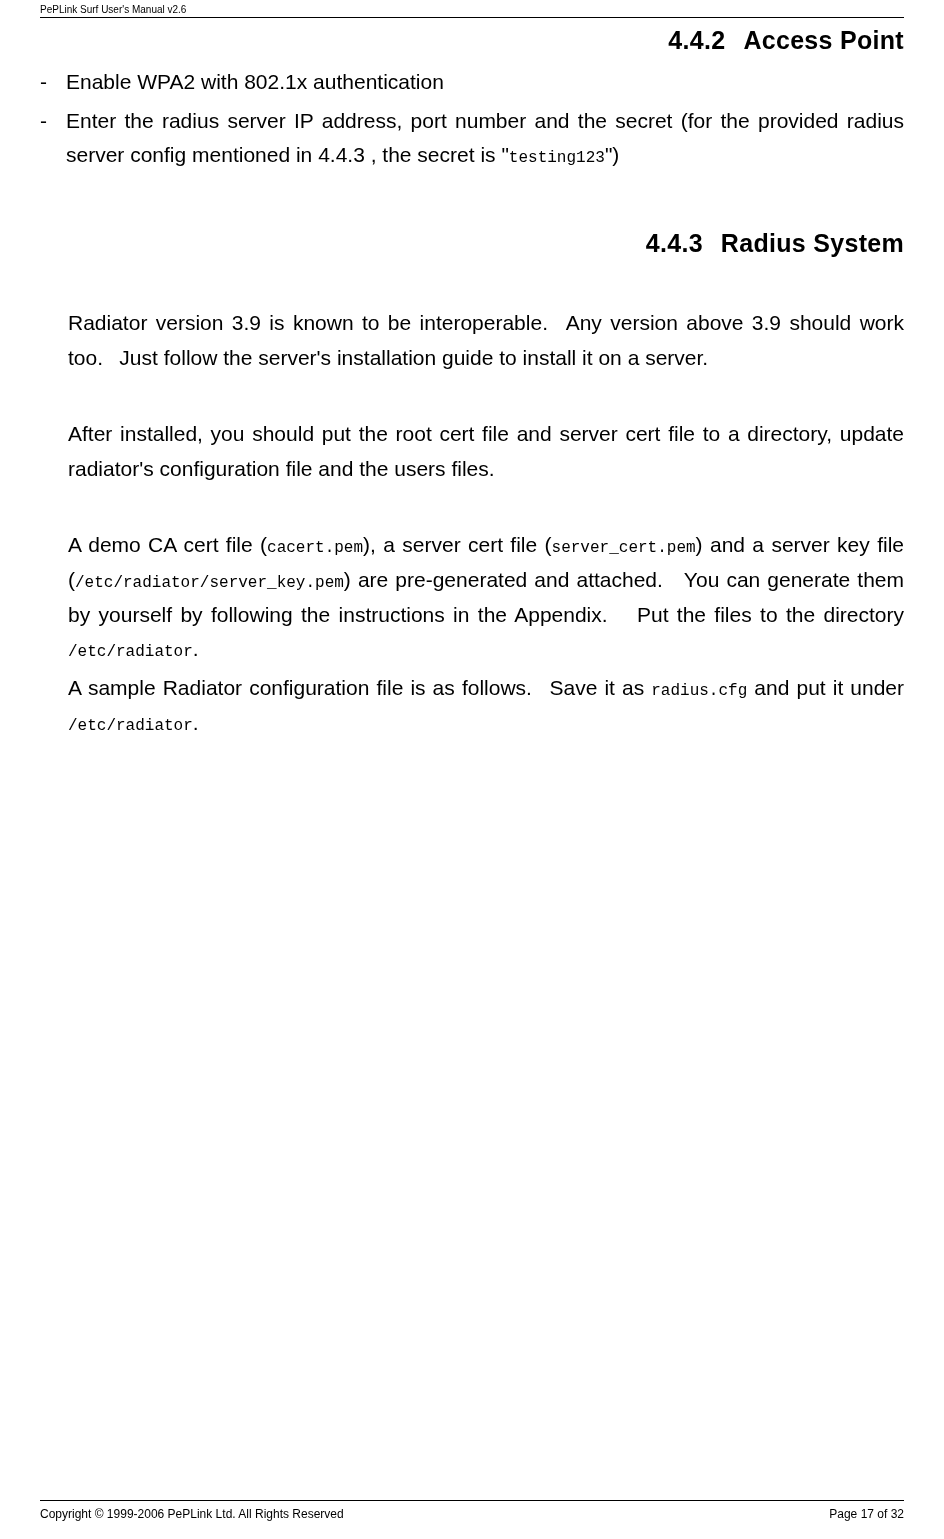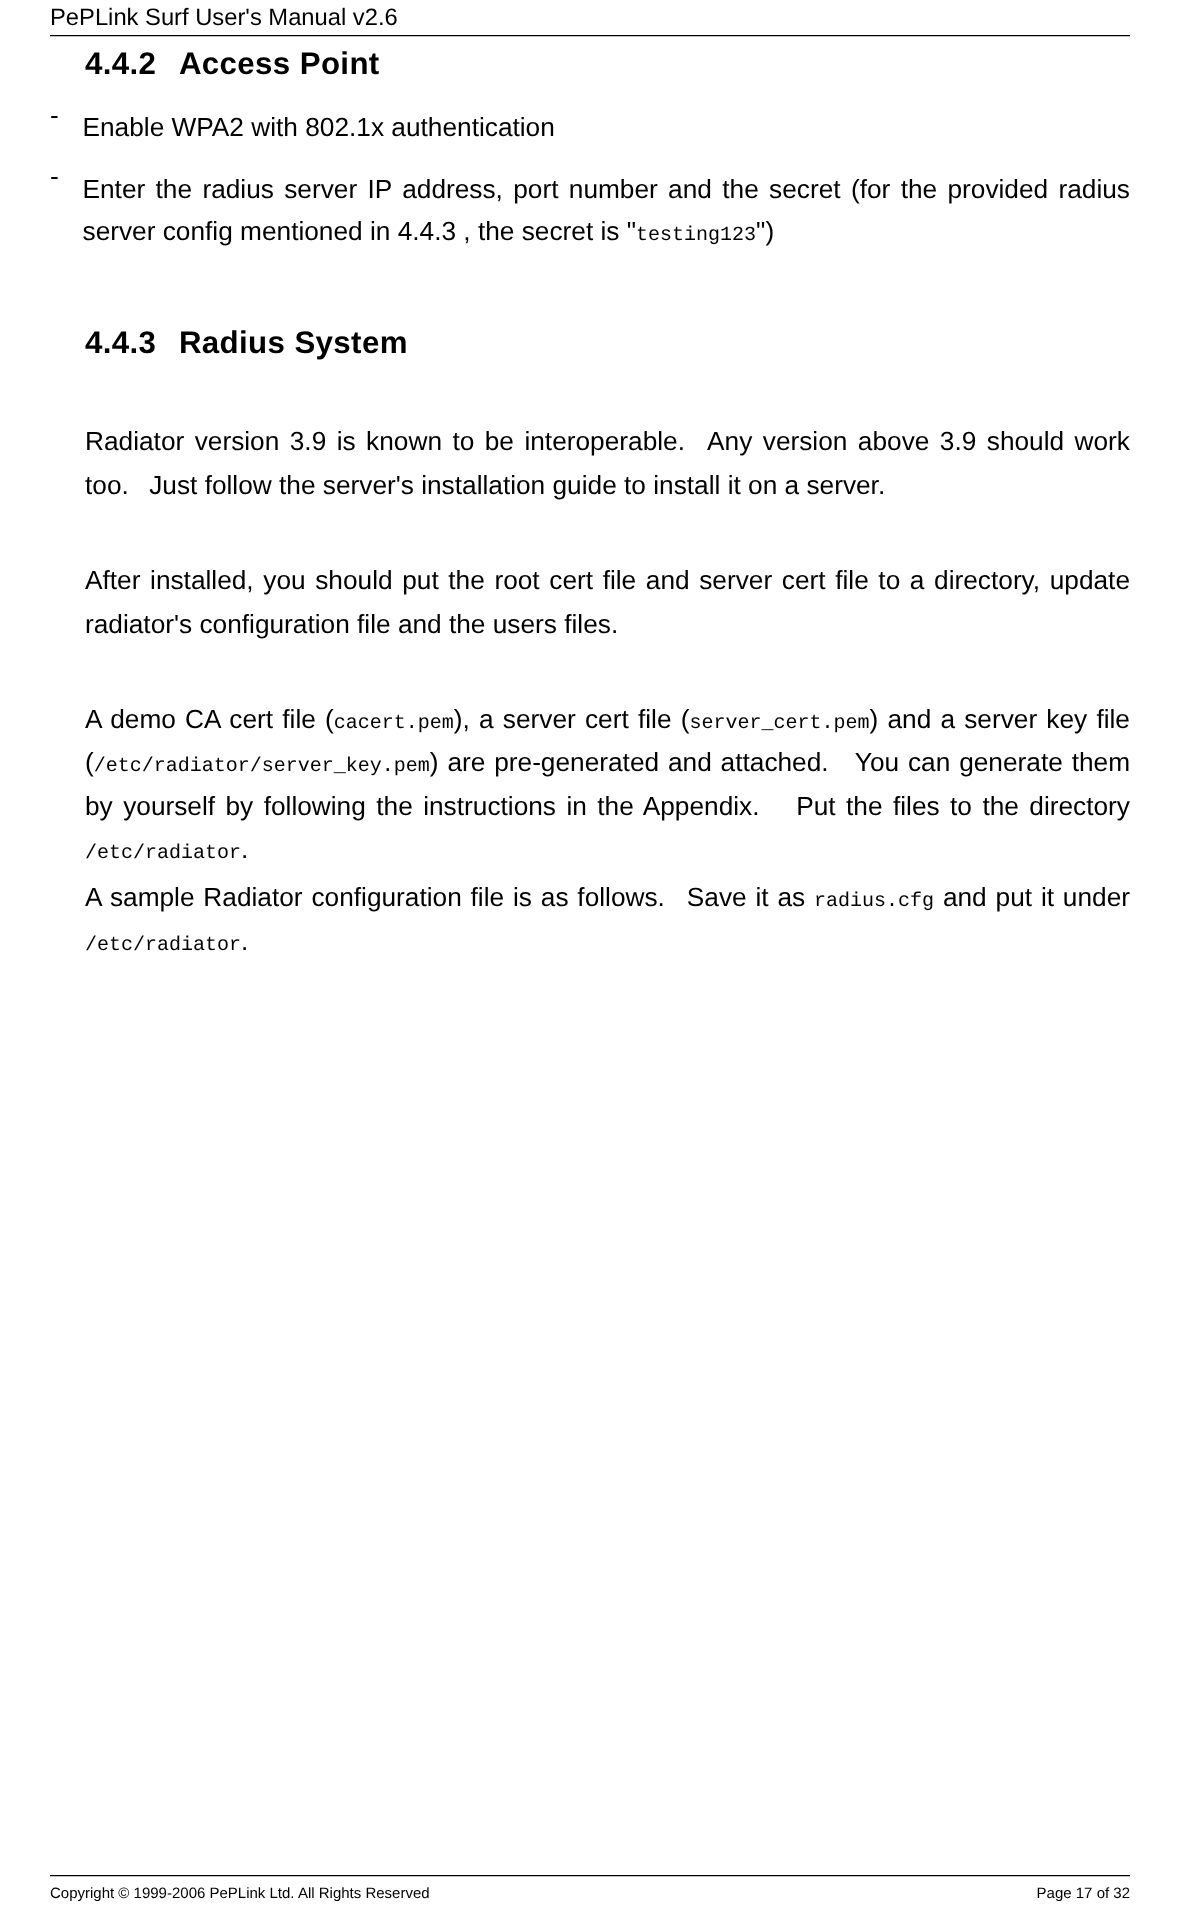--- a/index.html
+++ b/index.html
@@ -11,21 +11,21 @@
       color: #000;
       width: 944px;
     }
     .page {
       padding: 0 40px;
       position: relative;
       min-height: 1539px;
       box-sizing: border-box;
     }
     .header {
-      font-size: 19px;
+      font-size: 10px;
       padding: 4px 0 2px 0;
       border-bottom: 1.5px solid #000;
       margin-bottom: 8px;
     }
     .footer {
       position: absolute;
       bottom: 18px;
       left: 40px;
       right: 40px;
       border-top: 1.5px solid #000;
@@ -33,20 +33,21 @@
       font-size: 12px;
       display: flex;
       justify-content: space-between;
     }
     h3 {
       font-family: Arial, Helvetica, sans-serif;
       font-weight: bold;
       font-size: 25px;
       margin: 4px 0 10px 28px;
       letter-spacing: 0.3px;
+      text-align: right;
     }
     h3 .secnum {
       display: inline-block;
       margin-right: 18px;
     }
     .body-indent {
       margin-left: 28px;
       margin-right: 0;
     }
     .para {
@@ -59,21 +60,20 @@
       line-height: 1.65;
       text-align: justify;
       margin-bottom: 4px;
     }
     .dash {
       width: 26px;
       flex-shrink: 0;
     }
     .list-content {
       flex: 1;
-      margin-top: 10px;
     }
     .mono {
       font-family: "Courier New", Courier, monospace;
       font-size: 16px;
     }
     .gap-med { height: 38px; }
     .gap-large { height: 48px; }
   </style>
 </head>
 <body>

